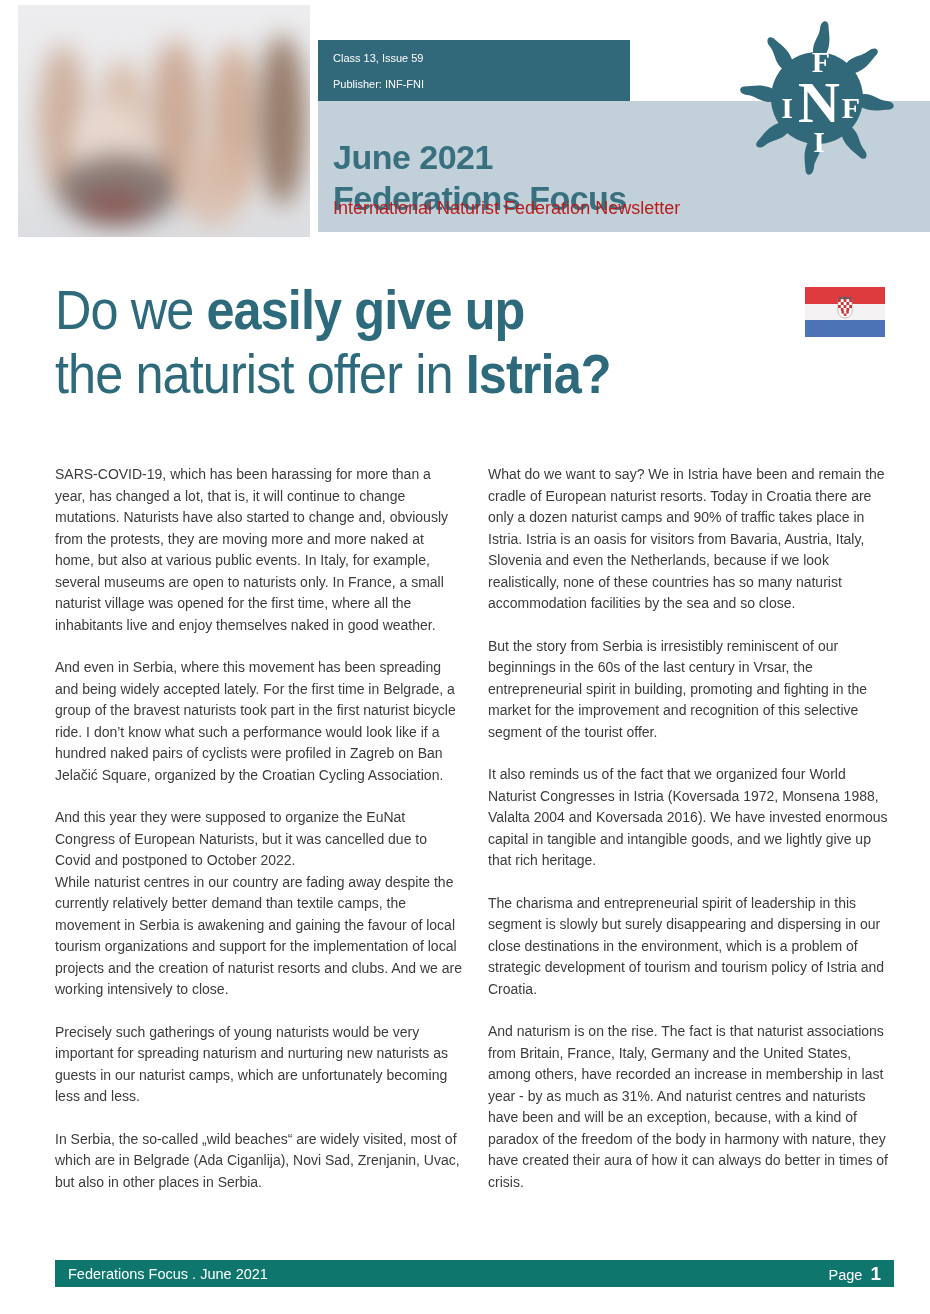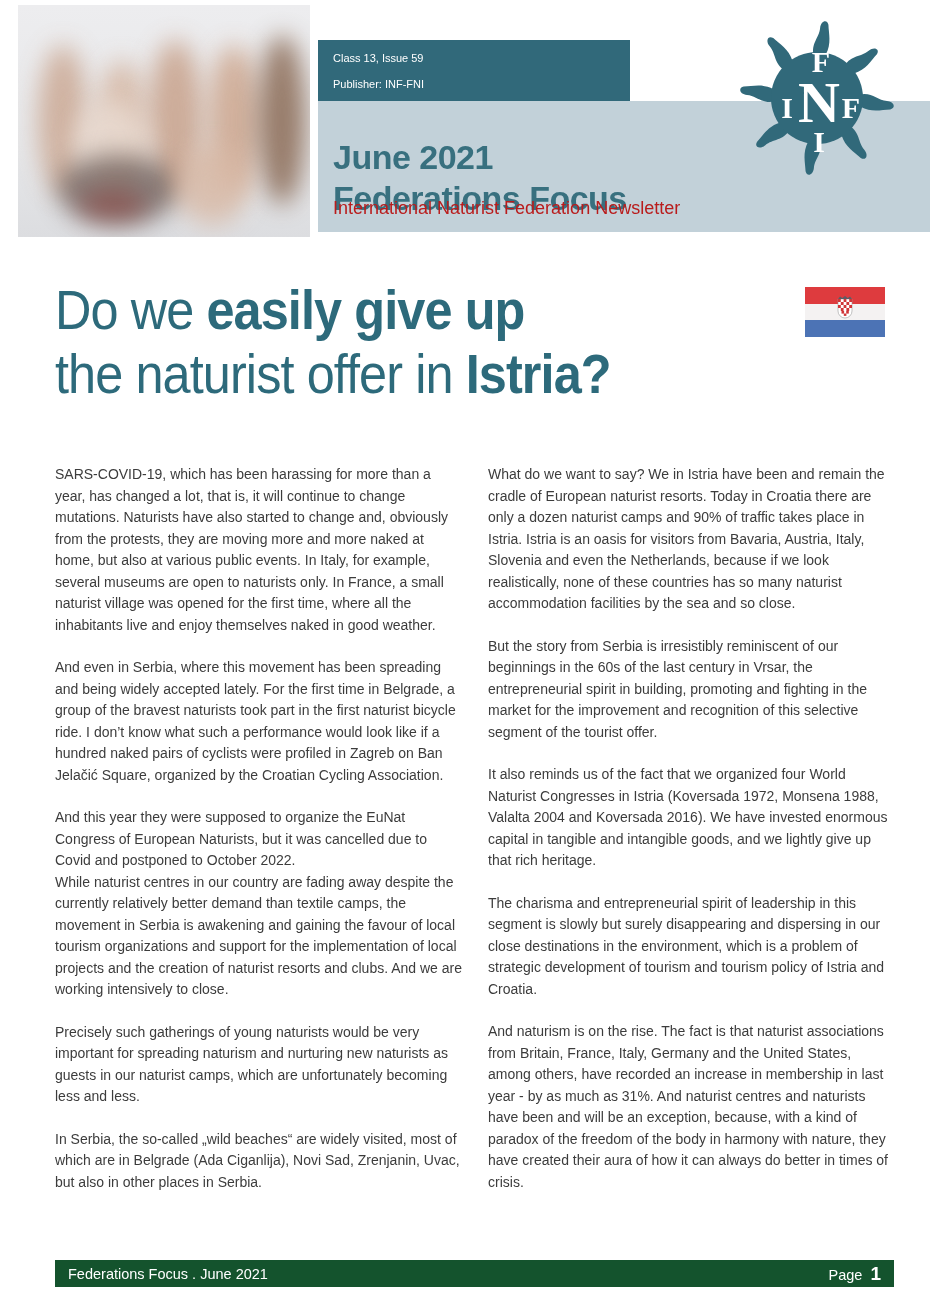--- a/index.html
+++ b/index.html
@@ -39,21 +39,21 @@
   .flag{position:absolute;left:805px;top:287px;width:80px;height:50px;}
 
   
   .columns{position:absolute;left:55px;top:436px;width:842px;display:flex;gap:24px;
            color:#3C3C3C;font-size:14px;line-height:21.5px;margin-top:28px;}
   .col{width:409px;}
   .col p{margin:0 0 21px 0;}
   .col p.tight{margin-bottom:0;}
 
   
-  .footer{position:absolute;left:55px;top:1260px;width:839px;height:27px;background:#14532d;
+  .footer{position:absolute;left:55px;top:1260px;width:839px;height:27px;background:#0f766e;
           color:#ffffff;display:flex;justify-content:space-between;align-items:center;
           padding:0 13px;box-sizing:border-box;font-size:14.5px;}
   .footer .pg{display:flex;align-items:baseline;justify-content:center;}
   .footer .pgnum{font-size:19px;font-weight:bold;margin-left:8px;}
 </style>
 </head>
 <body>
 
 <div class="page">
 

